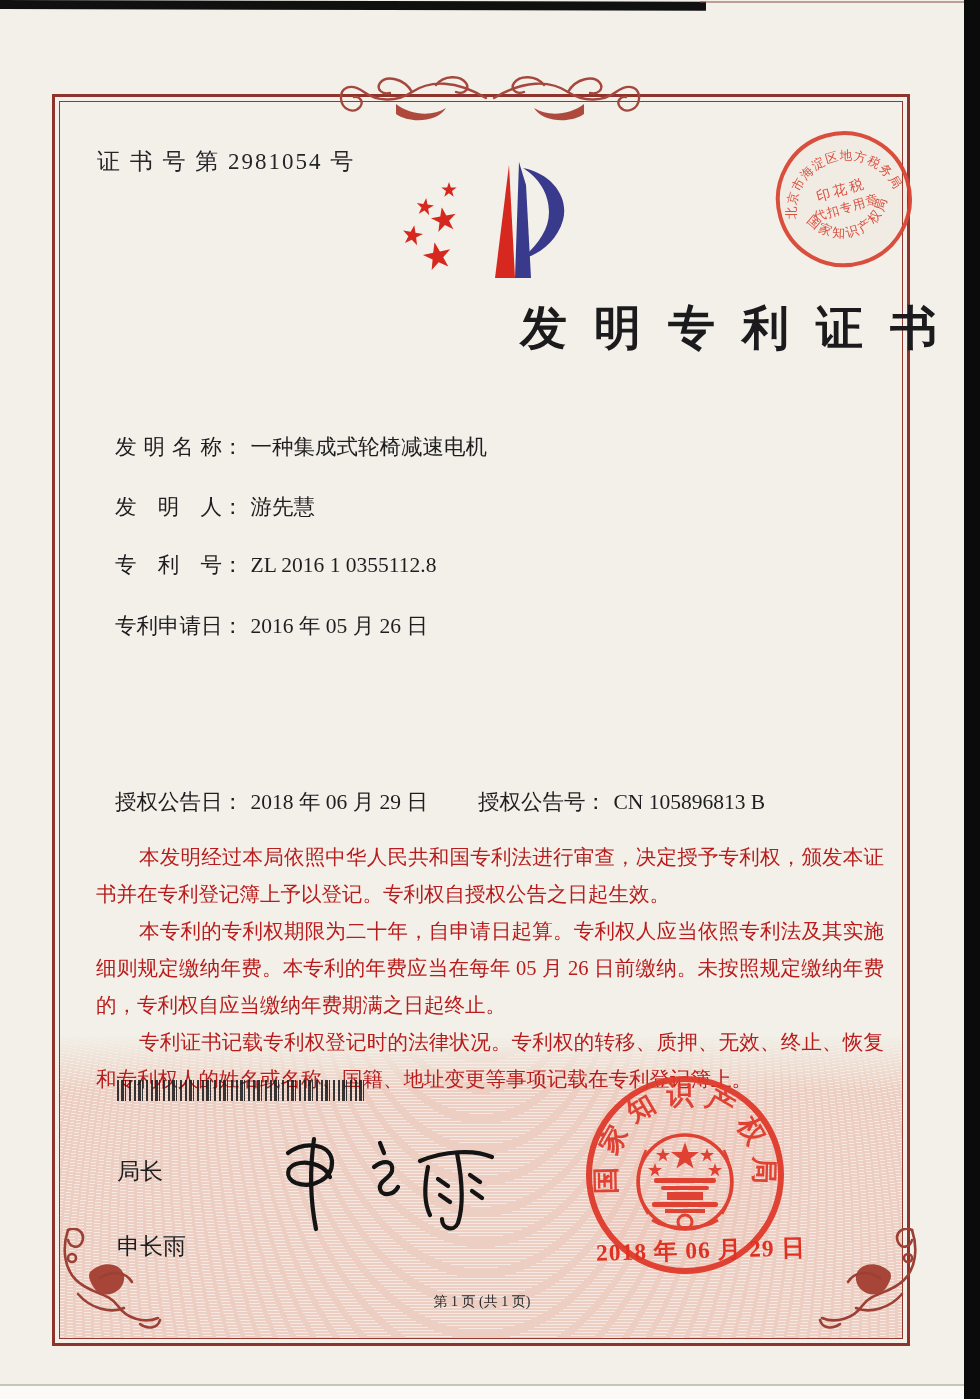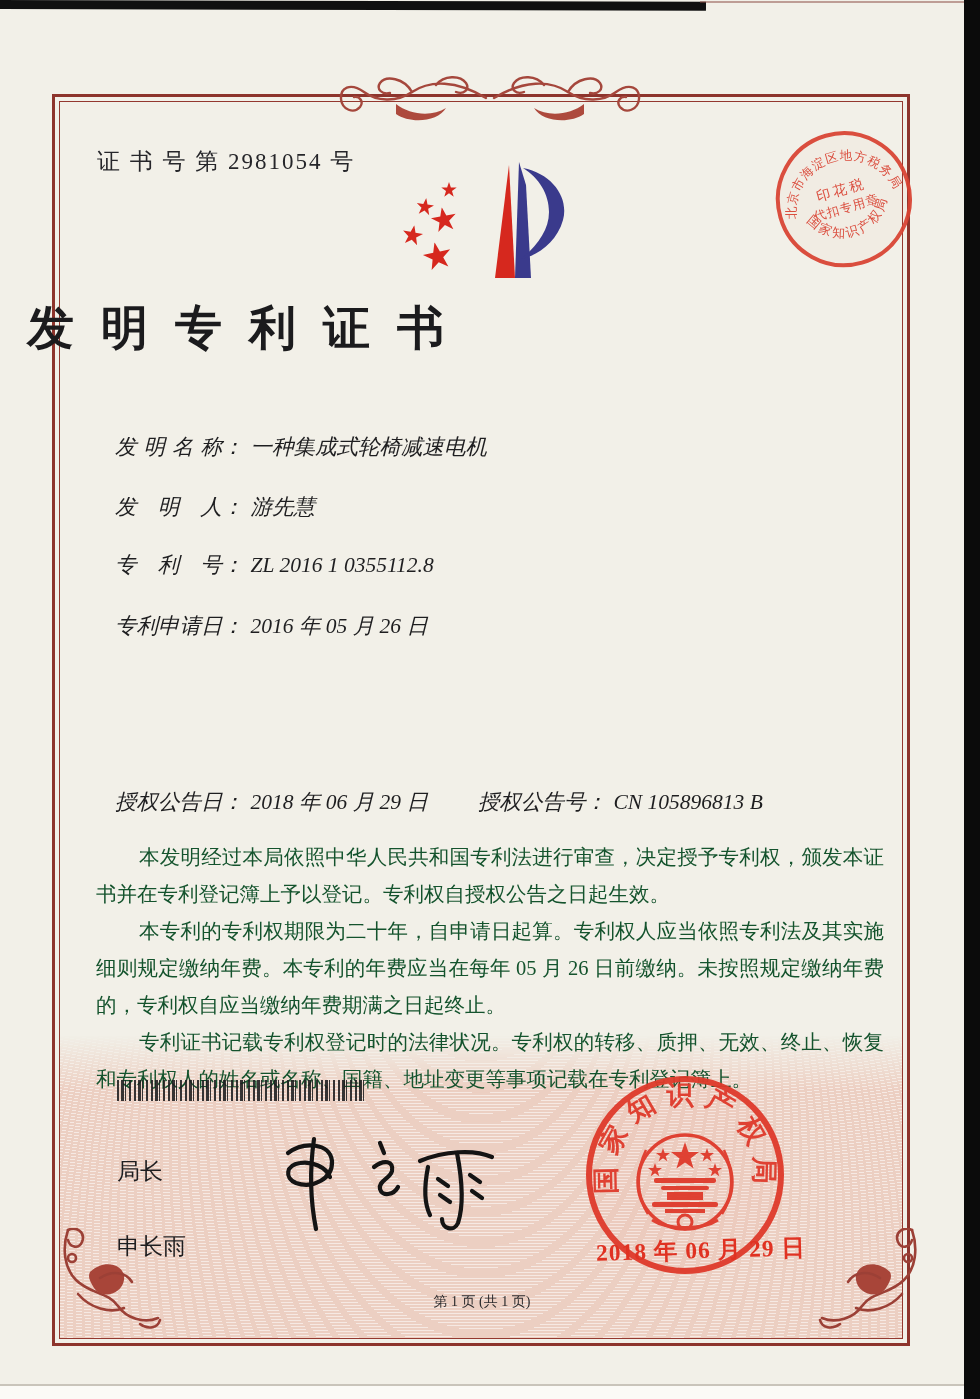--- a/index.html
+++ b/index.html
@@ -23,28 +23,28 @@
   
   .cert-no{position:absolute;left:97px;top:146px;font-size:23px;letter-spacing:2px;color:#26262a;}
   
   .logo{position:absolute;left:402px;top:150px;width:175px;height:140px;}
   .star{position:absolute;background:#d6281e;
         clip-path:polygon(50% 0%,61.8% 34.5%,98.1% 34.5%,68.7% 56.6%,79.4% 91.5%,50% 70%,20.6% 91.5%,31.3% 56.6%,1.9% 34.5%,38.2% 34.5%);}
   
   .stamp{position:absolute;left:752px;top:112px;width:185px;height:175px;transform:rotate(-16deg);opacity:.93;}
   .stamp text{fill:#d94232;font-family:"Liberation Serif",serif;}
   
-  .title{position:absolute;left:0;right:0;top:297px;text-align:left;font-size:47px;font-weight:600;
+  .title{position:absolute;left:0;right:0;top:297px;text-align:right;font-size:47px;font-weight:600;
          letter-spacing:27px;text-indent:27px;color:#1b1b1d;}
   
-  .row{position:absolute;left:115px;font-size:21.5px;white-space:nowrap;font-style:italic;}
+  .row{position:absolute;left:115px;font-size:21.5px;white-space:nowrap;}
   .flabel{display:inline-block;width:107px;text-align:justify;text-align-last:justify;}
   .colon{display:inline-block;margin-right:7px;}
   
-  .paras{position:absolute;left:96px;top:839px;width:788px;font-size:20.5px;line-height:37px;text-align:justify;color:#14532d;}
+  .paras{position:absolute;left:96px;top:839px;width:788px;font-size:20.5px;line-height:37px;text-align:justify;color:#b91c1c;}
   .paras p{margin:0;text-indent:2.1em;}
   
   .barcode{position:absolute;left:117px;top:1080px;width:250px;height:21px;opacity:.88;
      background:repeating-linear-gradient(90deg,#1d1d1f 0 2px,transparent 2px 4px,#1d1d1f 4px 7px,transparent 7px 8px,#1d1d1f 8px 9px,transparent 9px 12px,#1d1d1f 12px 14px,transparent 14px 17px);}
   .role{position:absolute;left:117px;top:1156px;font-size:23px;}
   .rname{position:absolute;left:117px;top:1199px;font-size:23px;margin-top:32px;}
   .sig{position:absolute;left:252px;top:1126px;width:255px;height:112px;}
   
   .seal{position:absolute;left:582px;top:1072px;width:206px;height:206px;opacity:.95;}
   .seal text{fill:#df3a2b;font-family:"Liberation Serif",serif;}

